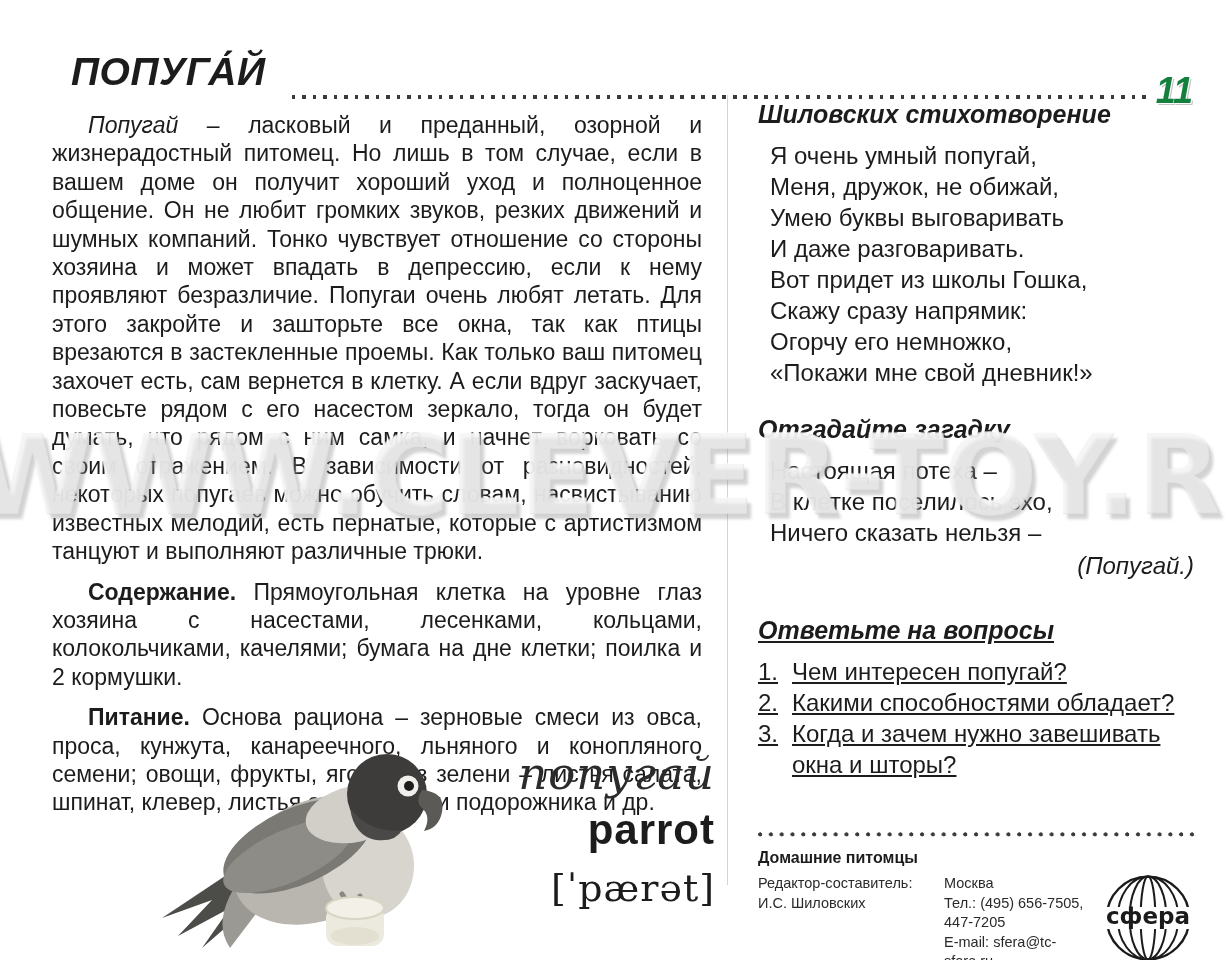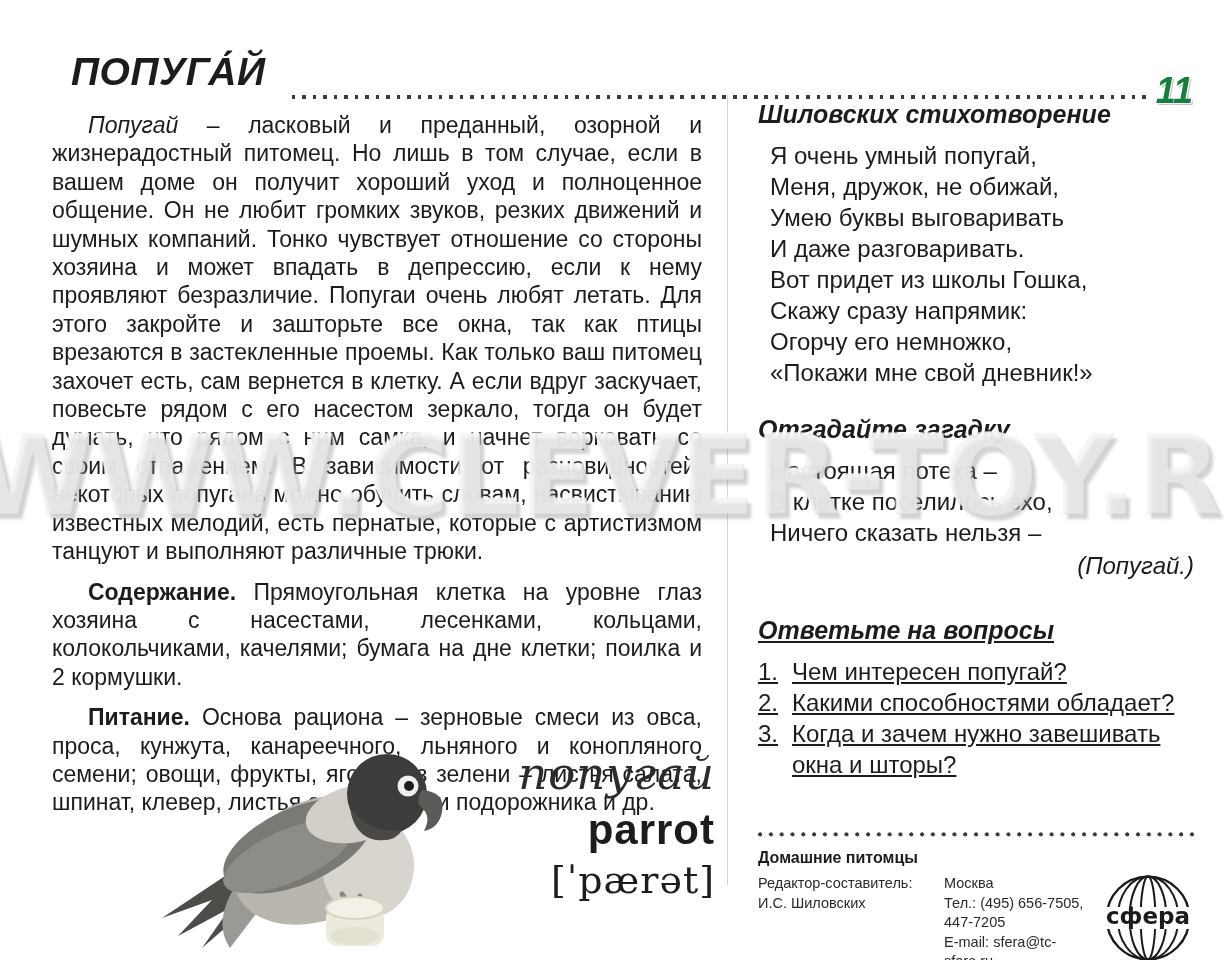--- a/index.html
+++ b/index.html
@@ -38,21 +38,21 @@
   .series{font-size:16px;font-weight:bold;margin-top:12px;}
   .footer-info{display:flex;margin-top:7px;font-size:14.5px;line-height:19.5px;color:#2a2a2a;}
   .credits{flex:0 0 184px;}
   .contacts{flex:1;padding-left:2px;}
   .logo-box{flex:0 0 92px;margin-top:-2px;}
   
   .parrot-box{position:absolute;left:150px;top:748px;width:335px;height:205px;}
   .vocab{position:absolute;left:480px;top:748px;width:235px;text-align:right;}
   .vocab-ru{font-family:"DejaVu Serif",serif;font-style:italic;font-size:45px;line-height:1.15;color:#2b2b2b;letter-spacing:1px;}
   .vocab-en{font-size:42px;font-weight:bold;margin-top:6px;letter-spacing:1px;}
-  .vocab-tr{font-family:"DejaVu Serif",serif;font-size:38px;margin-top:4px;letter-spacing:1px;}
+  .vocab-tr{font-family:"DejaVu Serif",serif;font-size:38px;margin-top:12px;letter-spacing:1px;}
   
   .watermark{position:absolute;left:-28px;top:412px;width:1330px;z-index:6;pointer-events:none;
     font-size:110px;font-weight:bold;font-family:"DejaVu Sans",sans-serif;white-space:nowrap;
     color:rgba(245,245,245,0.6);
     text-shadow:4px 5px 3px rgba(146,146,146,0.4),-1px -1px 1px rgba(255,255,255,0.75),0 0 1px rgba(180,180,180,0.5);}
 </style>
 </head>
 <body>
 
 <div class="page">

